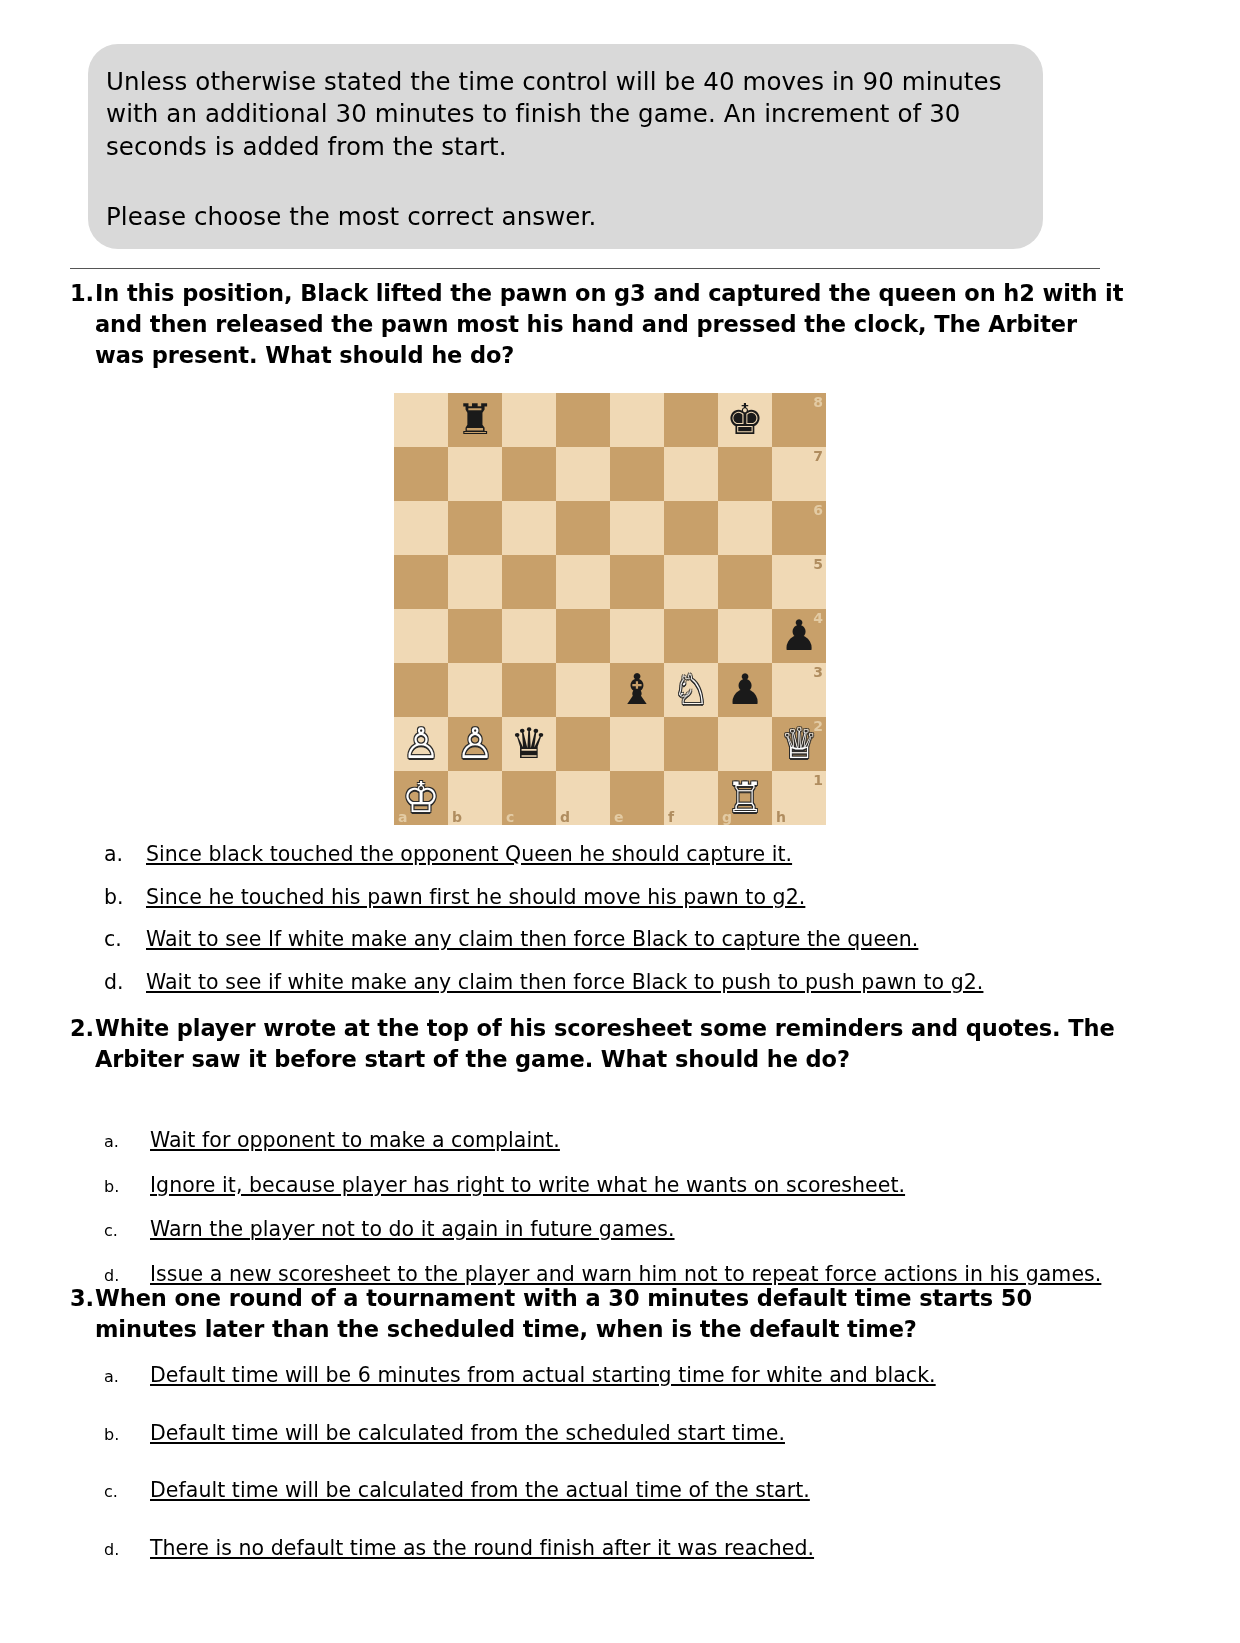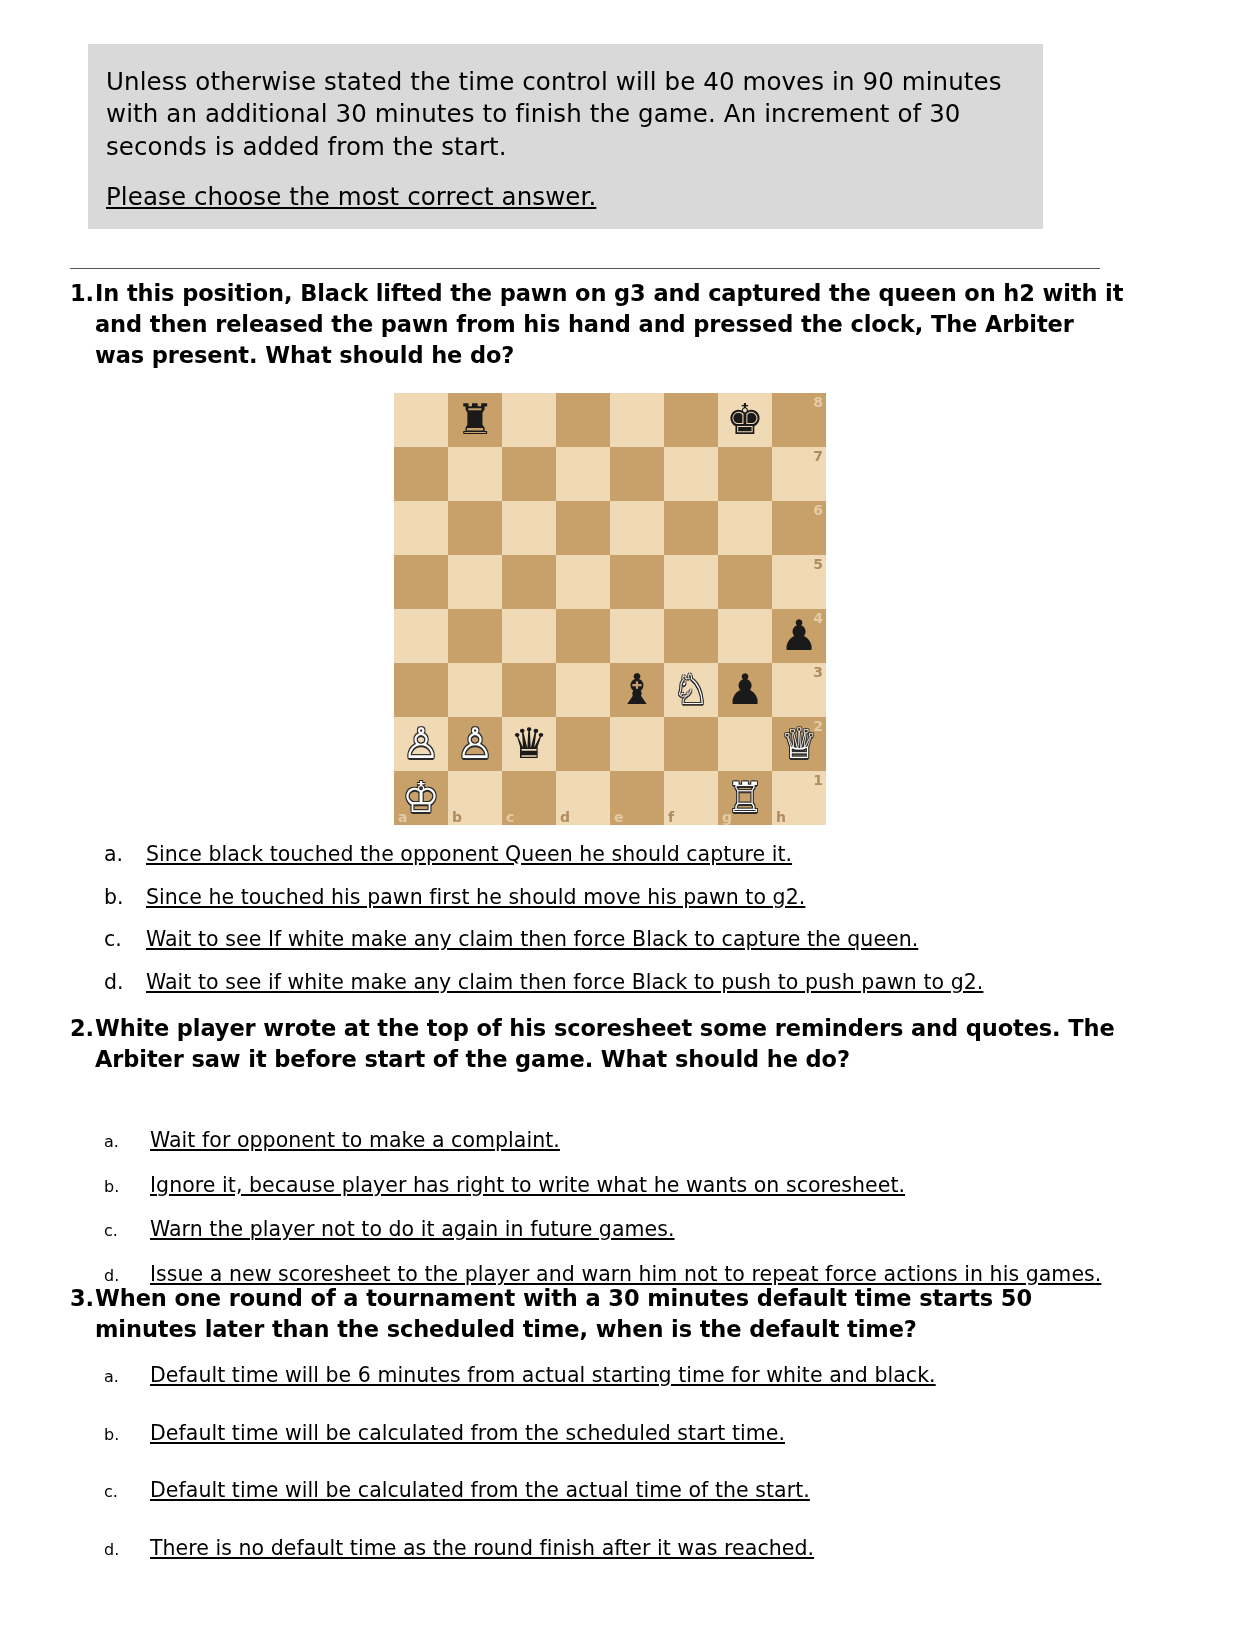--- a/index.html
+++ b/index.html
@@ -25,30 +25,30 @@
 
   
   .notice {
     position: absolute;
     left: 88px;
     top: 44px;
     width: 955px;
     background: #d9d9d9;
     padding: 22px 20px 16px 18px;
     box-sizing: border-box;
+    border-radius: 30px;
   }
   .notice p {
     margin: 0;
     font-size: 24.5px;
     line-height: 1.32;
     letter-spacing: 0.1px;
   }
   .notice p.second {
-    margin-top: 18px;
-    text-decoration: underline;
+    margin-top: 38px;
   }
 
   
   .hrule {
     position: absolute;
     left: 70px;
     top: 268px;
     width: 1030px;
     height: 1px;
     background: #555;
@@ -187,21 +187,21 @@
   <div class="notice">
     <p class="first">Unless otherwise stated the time control will be 40 moves in 90 minutes with an additional 30 minutes to finish the game. An increment of 30 seconds is added from the start.</p>
     <p class="second">Please choose the most correct answer.</p>
   </div>
 
   <div class="hrule"></div>
 
   <div class="qblock" id="q1">
     <div class="qline">
       <span class="qnum">1.</span>
-      <span class="qtext">In this position, Black lifted the pawn on g3 and captured the queen on h2 with it and then released the pawn from his hand and pressed the clock, The Arbiter was present. What should he do?</span>
+      <span class="qtext">In this position, Black lifted the pawn on g3 and captured the queen on h2 with it and then released the pawn most his hand and pressed the clock, The Arbiter was present. What should he do?</span>
     </div>
   </div>
 
   <div class="board-wrap">
     <div class="board" id="chessboard">
         <div class="sq light"></div>
         <div class="sq dark">
           <span class="piece black">♜</span>
         </div>
         <div class="sq light"></div>

